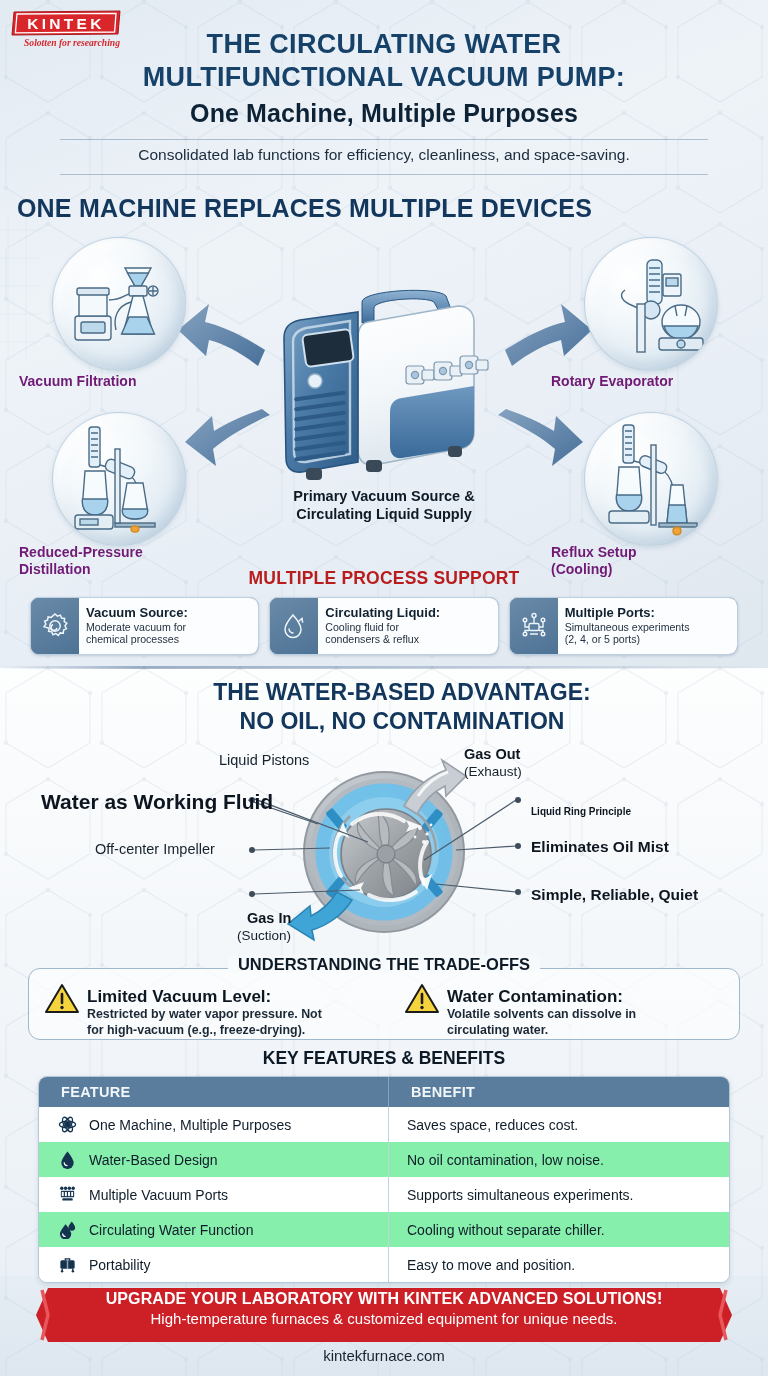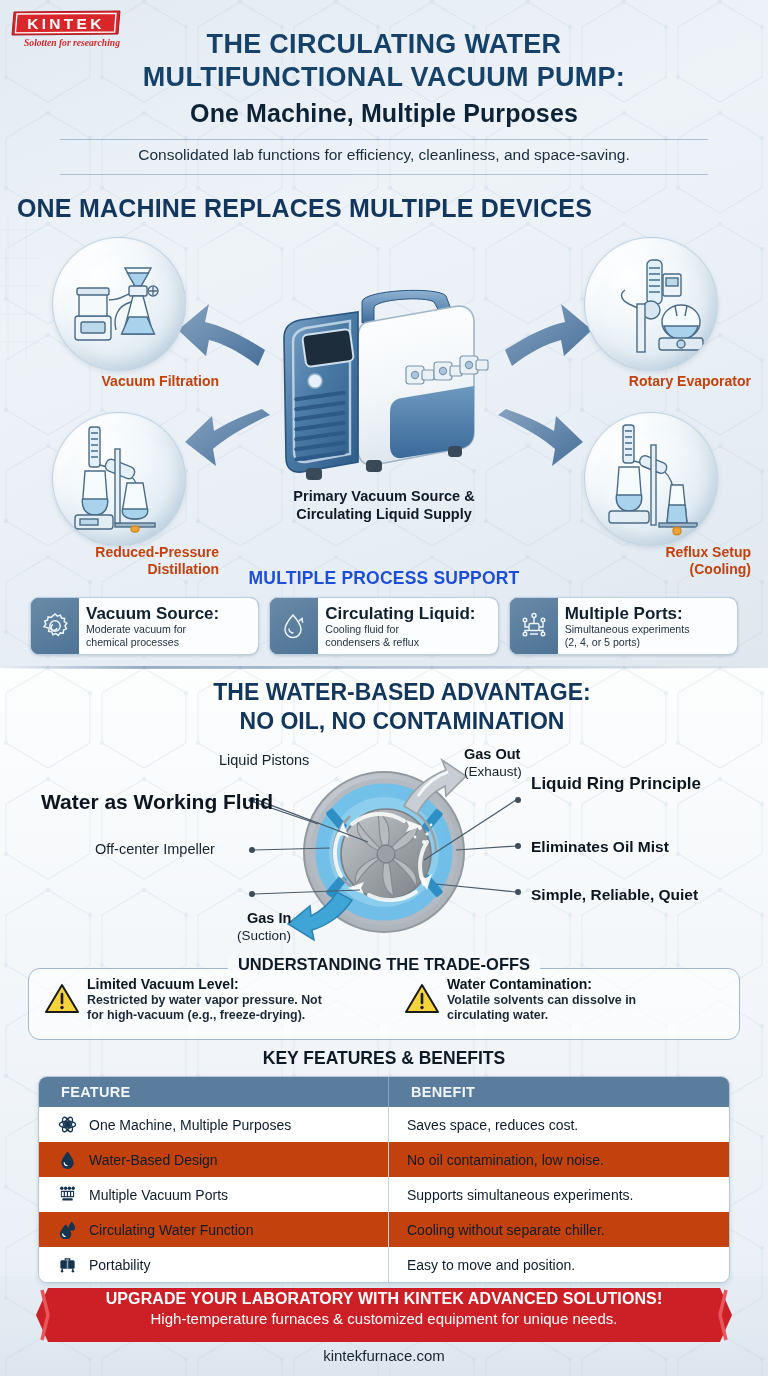--- a/index.html
+++ b/index.html
@@ -55,67 +55,67 @@
   
   .bubble {
     position:absolute; border-radius:50%;
     background:radial-gradient(circle at 34% 28%, #ffffff 0%, #f3f8fb 34%, #dfeaf2 72%, #cddeea 100%);
     box-shadow:inset -5px -6px 14px rgba(140,170,195,.35), inset 6px 7px 12px rgba(255,255,255,.9), 0 2px 5px rgba(90,120,150,.18);
     border:1px solid rgba(170,195,215,.65);
     overflow:hidden;
   }
   .bubble svg { position:absolute; left:0; top:0; }
   .b-label {
-    position:absolute; width:200px; text-align:right;
-    font-size:14px; font-weight:bold; color:#c2410c; line-height:1.18;
+    position:absolute; width:200px; text-align:left;
+    font-size:14px; font-weight:bold; color:#701a75; line-height:1.18;
   }
   .pump-label {
     position:absolute; left:254px; top:487px; width:260px; text-align:center;
     font-size:14.5px; font-weight:bold; color:#0e1a26; line-height:1.25;
   }
 
   
   .h-mps {
     position:absolute; left:0; top:568px; width:768px; text-align:center;
-    font-size:17.5px; font-weight:bold; color:#1d4ed8; letter-spacing:.2px;
+    font-size:17.5px; font-weight:bold; color:#b91c1c; letter-spacing:.2px;
   }
   .cards { position:absolute; left:30px; top:597px; width:708px; display:flex; gap:10px; }
   .card {
     flex:1; display:flex; align-items:stretch; height:58px;
     background:#5c7e9e; border-radius:9px; overflow:hidden;
     border:1px solid #bcd0e0; box-shadow:0 1px 3px rgba(70,100,130,.25);
   }
   .card-ico {
     width:48px; display:flex; align-items:center; justify-content:center;
     background:linear-gradient(150deg,#6a8aa8,#4e7395); flex-shrink:0;
   }
   .card-body {
     flex:1; background:#fbfdfe; padding:4px 5px 4px 7px;
     display:flex; flex-direction:column; justify-content:center;
   }
-  .card-t { font-size:17px; font-weight:bold; color:#10202f; line-height:1.15; }
+  .card-t { font-size:13px; font-weight:bold; color:#10202f; line-height:1.15; }
   .card-d { font-size:10.6px; color:#243343; line-height:1.2; }
 
   
   .lr-wrap { position:absolute; left:0; top:742px; width:768px; height:205px; }
   .lr-label { position:absolute; font-weight:bold; color:#0d1620; }
   .lr-label-light { position:absolute; color:#16222e; }
 
   
   .to-box {
     position:absolute; left:28px; top:968px; width:712px; height:72px;
     border:1.4px solid #9fb8cd; border-radius:12px; background:rgba(252,253,254,.72);
   }
   .to-title {
     position:absolute; left:0; top:955px; width:768px; text-align:center;
     font-size:16.5px; font-weight:bold; color:#0e1b27;
   }
   .to-title span { background:linear-gradient(180deg,#f5f8fb,#f9fbfc); padding:0 10px; }
   .to-item { position:absolute; top:976px; display:flex; gap:7px; }
-  .to-t { font-size:14px; font-weight:bold; color:#0d1721; line-height:1.2; }
+  .to-t { font-size:17px; font-weight:bold; color:#0d1721; line-height:1.2;margin-top:11px; }
   .to-d { font-size:12.4px; color:#1b2936; line-height:1.25;font-weight:bold; }
 
   
   .tbl-title {
     position:absolute; left:0; top:1048px; width:768px; text-align:center;
     font-size:17.5px; font-weight:bold; color:#0d1925;
   }
   .tbl {
     position:absolute; left:38px; top:1076px; width:692px;
     border-radius:9px; overflow:hidden;
@@ -125,21 +125,21 @@
   .thead { background:#5a7d9d; }
   .th {
     color:#f0f6fa; font-size:14.5px; font-weight:bold; padding:7px 0 7px 22px; letter-spacing:.3px;
   }
   .th.c1 { width:350px; border-right:1px solid #84a3be; }
   .th.c2 { flex:1; }
   .td { font-size:14px; color:#0f1d2a; padding:8px 0 8px 12px; display:flex; align-items:center; }
   .td.c1 { width:350px; border-right:1px solid #c3d4e1; gap:10px; padding-left:16px; }
   .td.c2 { flex:1; padding-left:18px; }
   .row-a { background:#ffffff; }
-  .row-b { background:#c2410c; }
+  .row-b { background:#86efac; }
   .tico { width:24px; display:flex; justify-content:center; flex-shrink:0; }
 
   
   .cta-outer { position:absolute; left:32px; top:1286px; width:704px; height:58px; }
   .cta-txt {
     position:absolute; left:0; top:1290px; width:768px; text-align:center; color:#fff;
   }
   .cta1 { font-size:16px; font-weight:bold; letter-spacing:.1px; }
   .cta2 { font-size:15px; margin-top:2px; }
   .site {
@@ -560,21 +560,21 @@
     </svg>
 
     
     <div class="lr-label-light" style="left:219px;top:10px;font-size:14.5px">Liquid Pistons</div>
     <div class="lr-label" style="left:464px;top:4px;font-size:14.5px">Gas Out</div>
     <div class="lr-label-light" style="left:464px;top:22px;font-size:13.5px">(Exhaust)</div>
 
     <div class="lr-label" style="left:41px;top:48px;font-size:21px">Water as Working Fluid</div>
     <div class="lr-label-light" style="left:95px;top:99px;font-size:14.5px">Off-center Impeller</div>
 
-    <div class="lr-label" style="left:531px;top:32px;font-size:17px">Liquid Ring Principle</div>
+    <div class="lr-label" style="left:531px;top:64px;font-size:10px">Liquid Ring Principle</div>
     <div class="lr-label" style="left:531px;top:96px;font-size:15.5px">Eliminates Oil Mist</div>
     <div class="lr-label" style="left:531px;top:144px;font-size:15.5px">Simple, Reliable, Quiet</div>
 
     <div class="lr-label" style="left:247px;top:168px;font-size:14.5px">Gas In</div>
     <div class="lr-label-light" style="left:237px;top:186px;font-size:13.5px">(Suction)</div>
   </div>
 
   <div class="to-box"></div>
   <div class="to-title">
     <span>UNDERSTANDING THE TRADE-OFFS</span>

